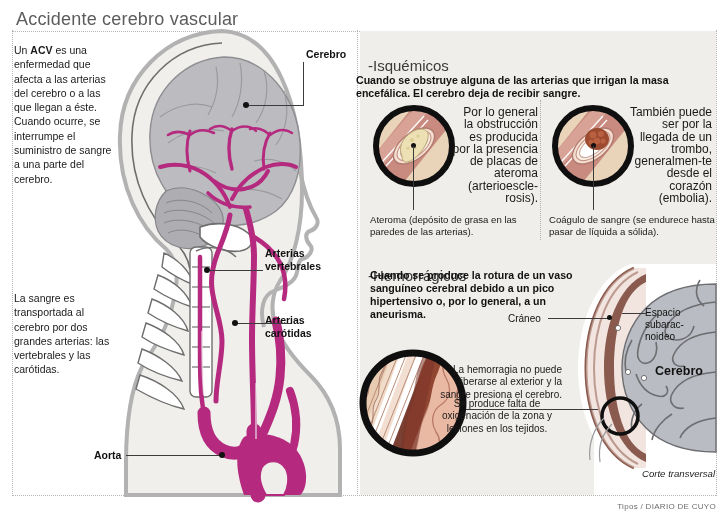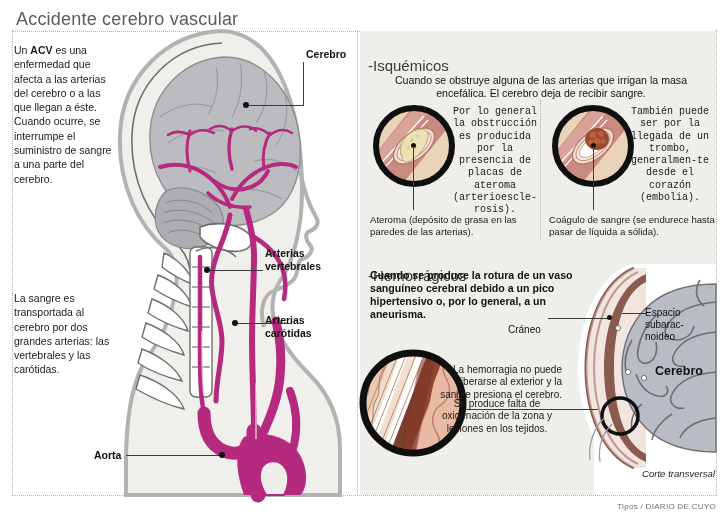--- a/index.html
+++ b/index.html
@@ -69,37 +69,36 @@
   
   .h-types{
     position:absolute;left:370px;top:41px;
     font-size:11px;font-weight:bold;color:#111;
   }
   .h-isq{
     position:absolute;left:368px;top:57px;
     font-size:15px;color:#3b3b3b;font-weight:400;
   }
   .txt-isq{
-    position:absolute;left:372px;top:74px;width:338px;
-    font-size:10.6px;line-height:13px;font-weight:normal;color:#111;text-align:center;
+    position:absolute;left:356px;top:74px;width:338px;
+    font-size:10.6px;line-height:13px;font-weight:bold;color:#111;
   }
   .h-hem{
     position:absolute;left:368px;top:251px;
     font-size:15px;color:#3b3b3b;font-weight:400;margin-top:16px;
   }
   .txt-hem{
     position:absolute;left:370px;top:269px;width:215px;
     font-size:10.6px;line-height:13px;font-weight:bold;color:#111;
   }
 
   
   .sub-text{
-    position:absolute;font-size:10px;line-height:12.3px;color:#1a1a1a;
-    text-align:center;
-    font-family:Liberation Mono, monospace;
+    position:absolute;font-size:12px;line-height:12.3px;color:#1a1a1a;
+    text-align:right;
   }
   .sub-text.a{left:452px;top:106px;width:86px;}
   .sub-text.b{left:628px;top:106px;width:84px;}
 
   .cap{
     position:absolute;font-size:9.6px;line-height:11.6px;
     color:#1a1a1a;
   }
   .cap.a{left:370px;top:214px;width:166px;}
   .cap.b{left:549px;top:214px;width:170px;}
@@ -112,21 +111,21 @@
   
   .hem-t1{
     position:absolute;left:440px;top:364px;width:122px;
     font-size:10px;line-height:12.3px;color:#1a1a1a;text-align:right;
   }
   .hem-t2{
     position:absolute;left:432px;top:398px;width:130px;
     font-size:10px;line-height:12.3px;color:#1a1a1a;text-align:center;
   }
   .lbl-craneo{
-    position:absolute;left:508px;top:324px;
+    position:absolute;left:508px;top:313px;
     font-size:10px;color:#111;
   }
   .lbl-espacio{
     position:absolute;left:645px;top:307px;width:62px;
     font-size:10px;line-height:12px;color:#111;
   }
   .lbl-cerebro2{
     position:absolute;left:655px;top:364px;
     font-size:12.5px;font-weight:bold;color:#111;
   }

